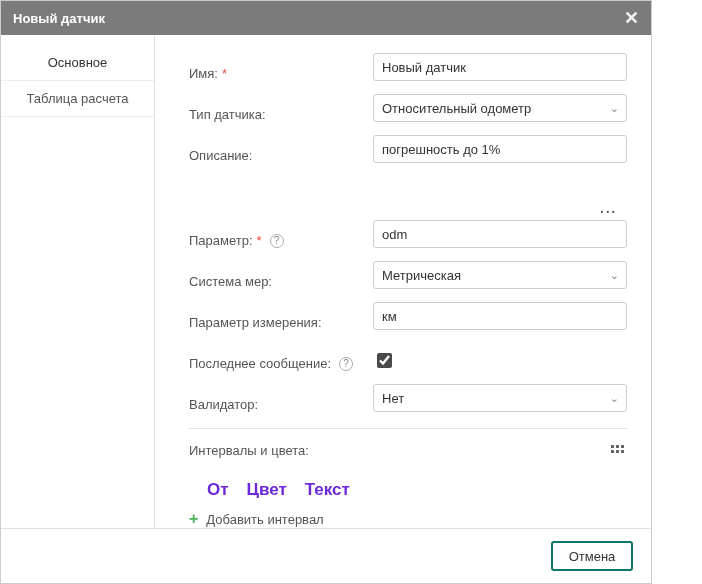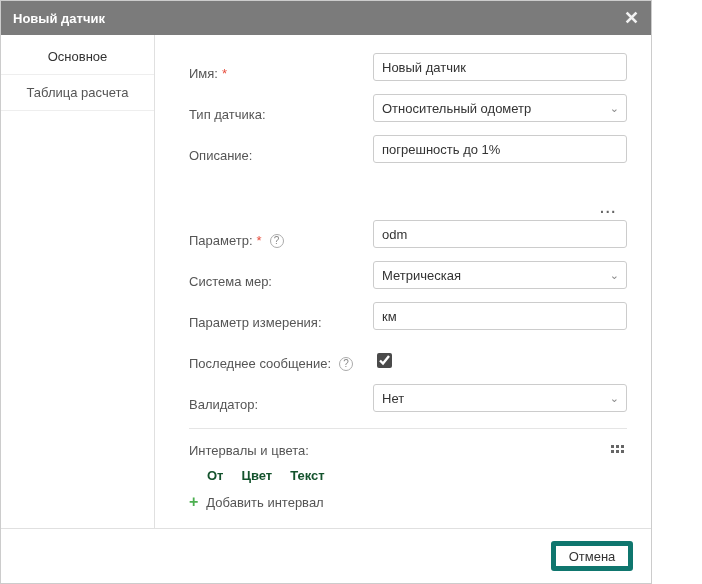--- a/index.html
+++ b/index.html
@@ -35,21 +35,21 @@
     opacity: 0.9;
   }
   .body {
     flex: 1;
     display: flex;
     overflow: hidden;
   }
   .tabs {
     width: 154px;
     border-right: 1px solid #e0e0e0;
-    padding-top: 4px;
+    padding-top: 10px;
   }
   .tab {
     padding: 10px 16px;
     font-size: 13px;
     color: #555;
     cursor: pointer;
     border-bottom: 1px solid #eee;
     text-align: center;
   }
   .tab.active {
@@ -123,35 +123,35 @@
     width:15px;height:15px;
     accent-color:#4a4a4a;
     cursor:pointer;
   }
   .divider {
     border-top:1px solid #e5e5e5;
     margin:16px 0 14px 0;
   }
   .intervals-header {
     display:flex;align-items:center;
-    margin-bottom:10px;
+    margin-bottom:22px;
   }
   .intervals-title { color:#555; }
   .intervals-icon {
     margin-left:auto;
     cursor:pointer;
     color:#666;
   }
   .intervals-icon svg { display:block; }
   .intervals-cols {
     display:flex;
     gap:18px;
     padding-left:18px;
-    font-size:13px;
-    color:#14532d;
+    font-size:17px;
+    color:#6d28d9;
     font-weight:bold;
     margin-bottom:10px;
   }
   .add-row {
     display:flex;align-items:center;gap:8px;
     color:#555;cursor:pointer;
     padding-left:0;
     margin-top:4px;
   }
   .plus {
@@ -162,21 +162,21 @@
     border-top:1px solid #e0e0e0;
     padding:12px 18px;
     display:flex;justify-content:flex-end;gap:10px;
     background:#fff;
   }
   .btn {
     min-width:82px;height:30px;
     border-radius:3px;
     font-size:13px;
     cursor:pointer;
-    border:5px solid #0f766e;
+    border:2px solid #0f766e;
     background:#fff;color:#333;
   }
   .btn.primary {
     background:#4aa3f0;border-color:#4aa3f0;color:#fff;
   }
 </style>
 </head>
 <body>
 
 <div class="dialog">

